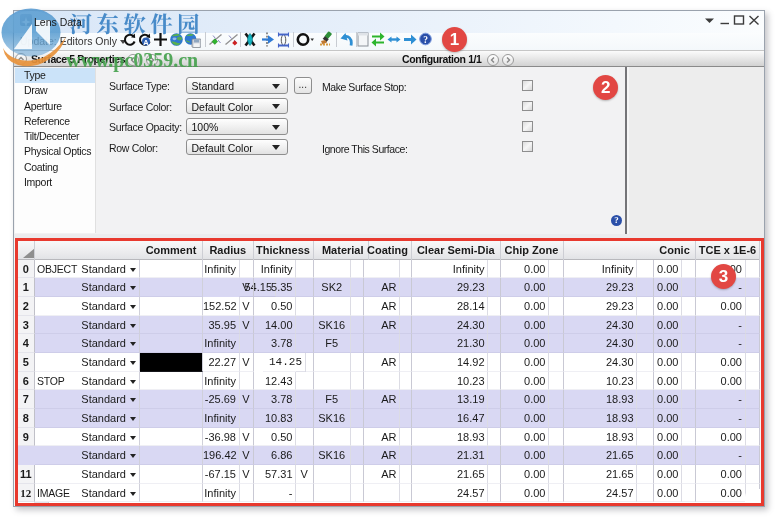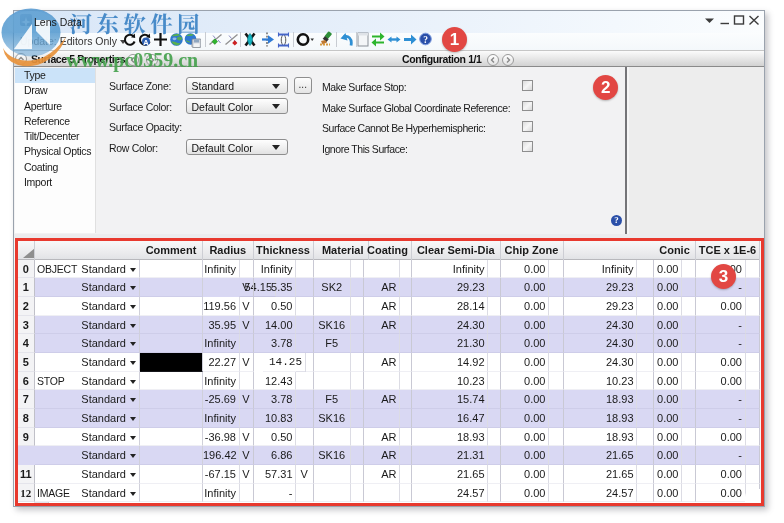--- a/index.html
+++ b/index.html
@@ -209,31 +209,30 @@
 <div id="nav">
       <div class="ni sel">Type</div>
       <div class="ni">Draw</div>
       <div class="ni">Aperture</div>
       <div class="ni">Reference</div>
       <div class="ni">Tilt/Decenter</div>
       <div class="ni">Physical Optics</div>
       <div class="ni">Coating</div>
       <div class="ni">Import</div>
     </div>
-<div class="flab" style="top:80px">Surface Zone:</div>
+<div class="flab" style="top:80px">Surface Type:</div>
     <div class="flab" style="top:100.5px">Surface Color:</div>
     <div class="flab" style="top:121px">Surface Opacity:</div>
     <div class="flab" style="top:141.5px">Row Color:</div>
     <div class="drop" style="left:185.5px;top:77px;width:102px;">Standard<span class="darr"></span></div>
     <div class="drop" style="left:185.5px;top:97.5px;width:102px;">Default Color<span class="darr"></span></div>
+    <div class="drop" style="left:185.5px;top:118px;width:102px;">100%<span class="darr"></span></div>
     <div class="drop" style="left:185.5px;top:138.5px;width:102px;">Default Color<span class="darr"></span></div>
     <div id="dots">...</div>
     <div class="clab" style="top:81px">Make Surface Stop:</div>
-    <div class="clab" style="top:101.5px">Make Surface Global Coordinate Reference:</div>
-    <div class="clab" style="top:122px">Surface Cannot Be Hyperhemispheric:</div>
     <div class="clab" style="top:142.5px">Ignore This Surface:</div>
     <div class="cbox" style="top:80px"></div>
     <div class="cbox" style="top:100.5px"></div>
     <div class="cbox" style="top:121px"></div>
     <div class="cbox" style="top:141px"></div>
     <div id="phelp">?</div>
 
 <div id="tablewrap">
   <div id="thead">
         <div class="corner-tri"></div>
@@ -301,21 +300,21 @@
           <div class="tc rt sub" style="left:678px;width:49.5px;">-</div>
           <div class="tc ctr colend" style="left:727.5px;width:14.5px;"></div>
         </div>
         <div class="trow wht" style="top:37.38px;">
           <div class="tc num ctr bold" style="left:0px;width:16.5px;">2</div>
           <div class="tc st" style="left:16.5px;width:105.5px;">
             <span class="stlab"></span>
             <span class="stval">Standard <span class="dd"></span></span>
           </div>
           <div class="tc cm" style="left:122px;width:63px;"></div>
-          <div class="tc rt sub" style="left:185px;width:36.5px;">119.56</div>
+          <div class="tc rt sub" style="left:185px;width:36.5px;">152.52</div>
           <div class="tc ctr colend" style="left:221.5px;width:14px;">V</div>
           <div class="tc rt sub" style="left:235.5px;width:42.5px;">0.50</div>
           <div class="tc ctr colend" style="left:278px;width:17.5px;"></div>
           <div class="tc ctr sub" style="left:295.5px;width:37.5px;"></div>
           <div class="tc ctr colend" style="left:333px;width:13px;"></div>
           <div class="tc rt sub" style="left:346px;width:36px;">AR</div>
           <div class="tc ctr colend" style="left:382px;width:12px;"></div>
           <div class="tc rt sub" style="left:394px;width:76px;">28.14</div>
           <div class="tc ctr colend" style="left:470px;width:12.5px;"></div>
           <div class="tc rt sub" style="left:482.5px;width:48.5px;">0.00</div>
@@ -439,21 +438,21 @@
           </div>
           <div class="tc cm" style="left:122px;width:63px;"></div>
           <div class="tc rt sub" style="left:185px;width:36.5px;">-25.69</div>
           <div class="tc ctr colend" style="left:221.5px;width:14px;">V</div>
           <div class="tc rt sub" style="left:235.5px;width:42.5px;">3.78</div>
           <div class="tc ctr colend" style="left:278px;width:17.5px;"></div>
           <div class="tc ctr sub" style="left:295.5px;width:37.5px;">F5</div>
           <div class="tc ctr colend" style="left:333px;width:13px;"></div>
           <div class="tc rt sub" style="left:346px;width:36px;">AR</div>
           <div class="tc ctr colend" style="left:382px;width:12px;"></div>
-          <div class="tc rt sub" style="left:394px;width:76px;">15.74</div>
+          <div class="tc rt sub" style="left:394px;width:76px;">13.19</div>
           <div class="tc ctr colend" style="left:470px;width:12.5px;"></div>
           <div class="tc rt sub" style="left:482.5px;width:48.5px;">0.00</div>
           <div class="tc ctr colend" style="left:531px;width:14.5px;"></div>
           <div class="tc rt sub" style="left:545.5px;width:73.5px;">18.93</div>
           <div class="tc ctr colend" style="left:619px;width:17px;"></div>
           <div class="tc rt sub" style="left:636px;width:28px;">0.00</div>
           <div class="tc ctr colend" style="left:664px;width:14px;"></div>
           <div class="tc rt sub" style="left:678px;width:49.5px;">-</div>
           <div class="tc ctr colend" style="left:727.5px;width:14.5px;"></div>
         </div>

